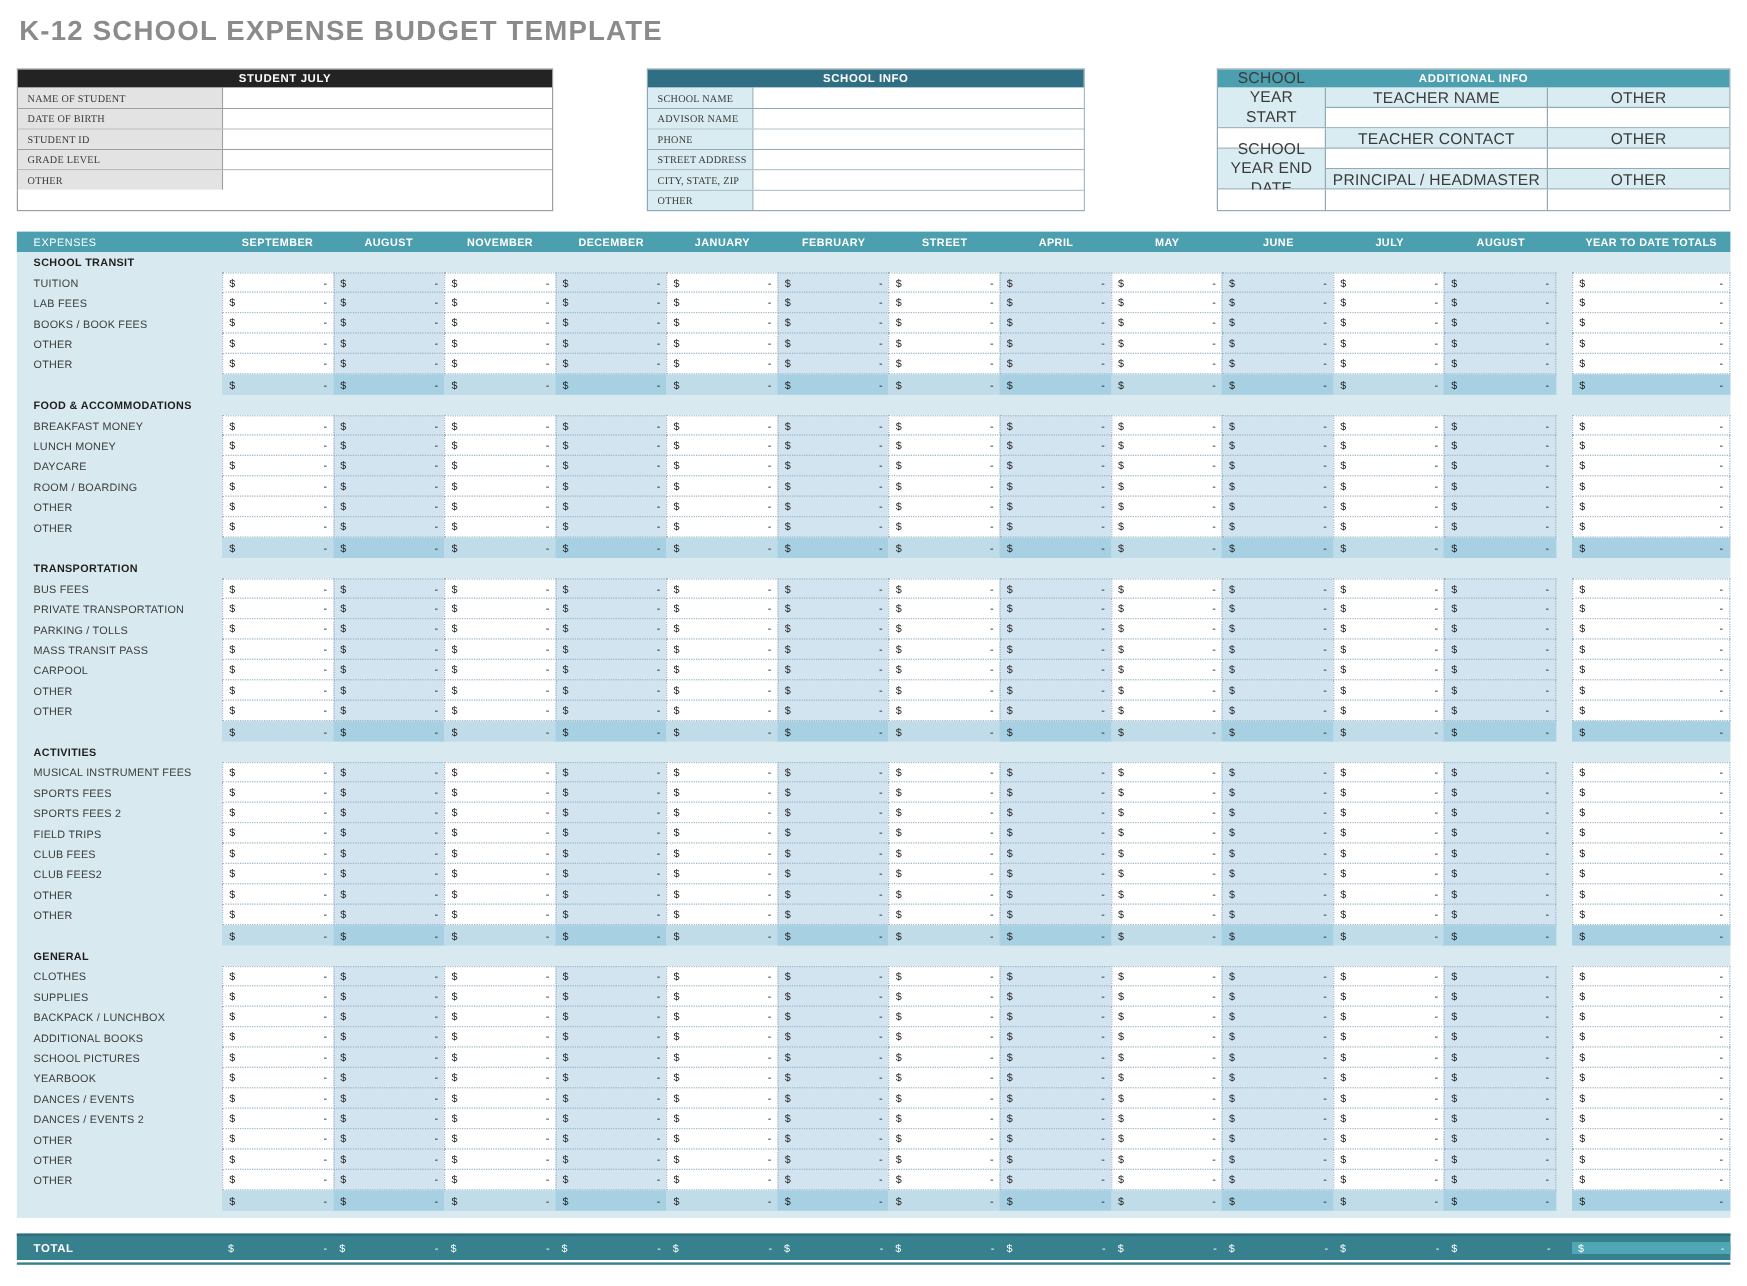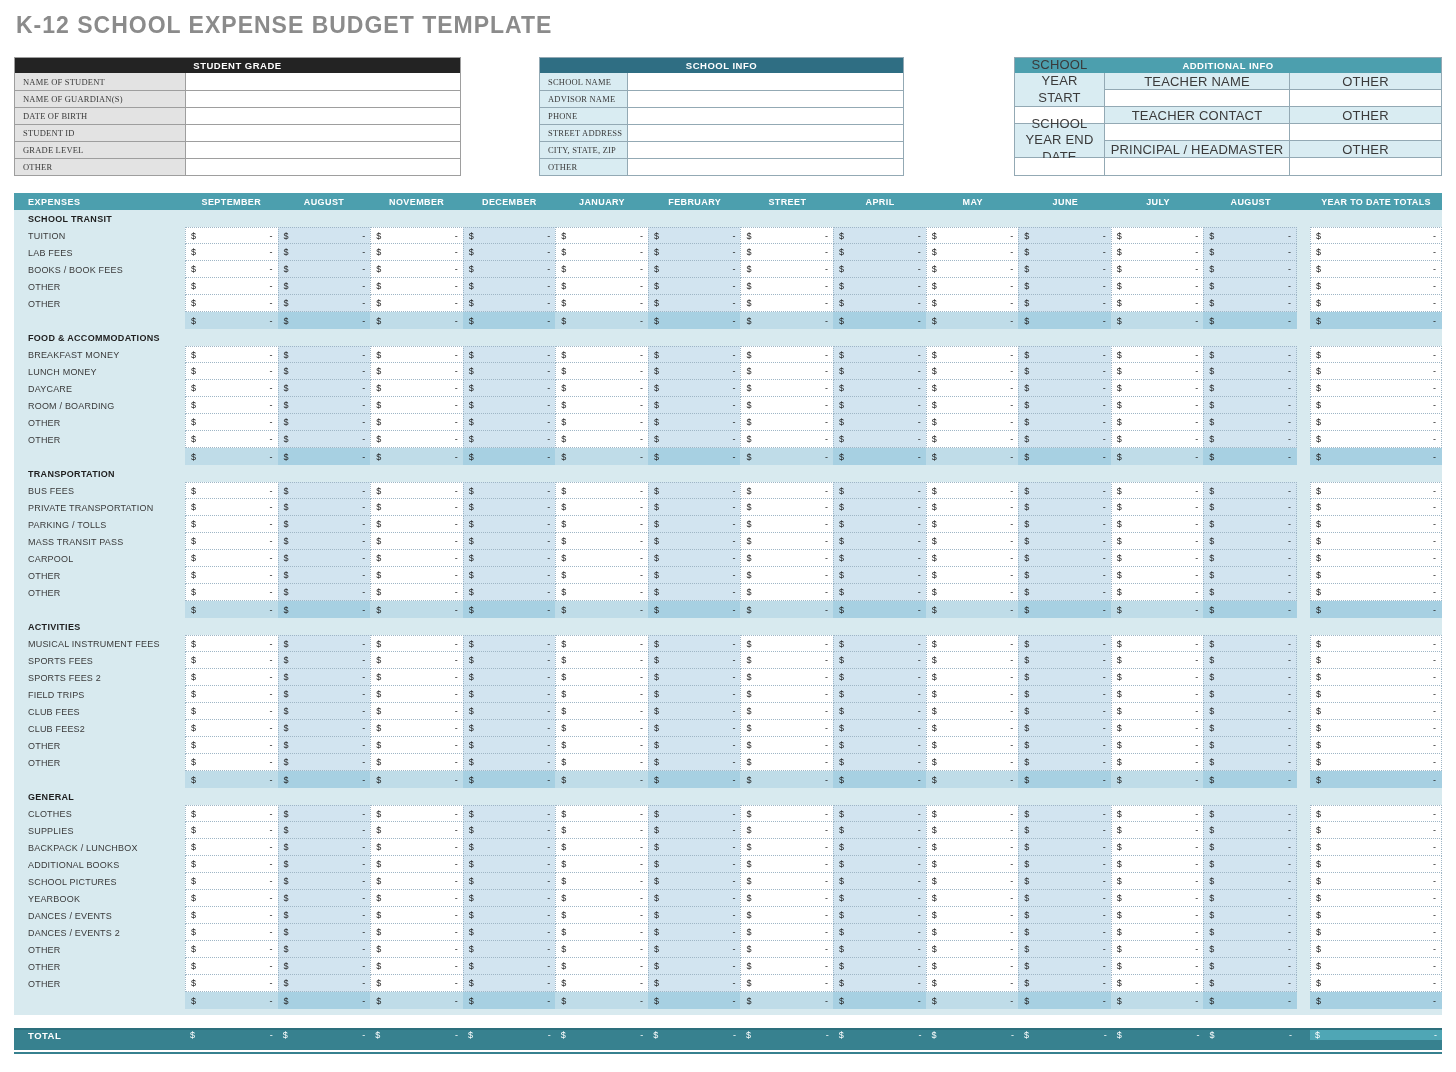--- a/index.html
+++ b/index.html
@@ -63,21 +63,21 @@
   
   .budget{position:absolute;left:14px;top:193px;width:1428px;}
   .b-row{display:flex;height:17px;align-items:stretch;}
   .label-col{width:171px;flex:none;display:flex;align-items:center;padding-left:14px;
     font-size:9px;color:var(--text_dark);letter-spacing:0.2px;overflow:hidden;white-space:nowrap;}
   .months-wrap{flex:1;display:flex;align-items:stretch;}
   .gap-col{width:13px;flex:none;}
   .ytd-col{width:132px;flex:none;}
 
   .t-header{display:flex;height:17px;background:var(--header_teal);color:#fff;align-items:stretch;}
-  .t-header .label-col{font-size:9px;font-weight:bold;letter-spacing:0.5px;color:#fff;}
+  .t-header .label-col{font-size:9px;font-weight:normal;letter-spacing:0.5px;color:#fff;}
   .h-cell{flex:1;display:flex;align-items:center;justify-content:center;font-size:9px;
     font-weight:bold;letter-spacing:0.4px;}
   .t-header .ytd-col{display:flex;align-items:center;justify-content:center;font-size:9px;
     font-weight:bold;letter-spacing:0.3px;}
 
   .t-body{background:var(--body_bg);padding-bottom:6px;}
   .section-title .label-col{font-weight:bold;color:#1E1E1E;font-size:9px;letter-spacing:0.3px;}
 
   .m-cell{flex:1;height:100%;display:flex;justify-content:space-between;align-items:center;
     padding:0 5px;font-size:9px;color:#1E1E1E;background:#fff;border:1px dotted var(--dot);}
@@ -88,47 +88,43 @@
     padding:0 5px;font-size:9px;color:#1E1E1E;background:#fff;border:1px dotted var(--dot);}
   .ytd-cell.cT{margin-top:-1px;height:calc(100% + 1px);}
 
   .st-cell{flex:1;height:100%;display:flex;justify-content:space-between;align-items:center;
     padding:0 5px;font-size:9px;color:#1E1E1E;border:1px solid transparent;background:var(--subtotal_light);}
   .st-cell.alt{background:var(--subtotal_dark);}
   .st-cell.cL{margin-left:-1px;}
   .st-ytd{background:var(--subtotal_dark);border:1px solid transparent;}
 
   .t-total{display:flex;height:22px;margin-top:13px;background:var(--total_bar);
-    border-top:2px solid var(--total_bar_edge);align-items:flex-start;color:#fff;}
+    border-top:2px solid var(--total_bar_edge);align-items:center;color:#fff;}
   .t-total .label-col{color:#fff;font-weight:bold;font-size:9.5px;letter-spacing:0.5px;}
   .tm-cell{flex:1;display:flex;justify-content:space-between;align-items:center;
     padding:0 5px;font-size:9px;color:#fff;}
   .t-total .ytd-col{background:var(--total_ytd_cell);display:flex;justify-content:space-between;
     align-items:center;padding:0 5px;font-size:9px;color:#fff;}
   .total-underline{height:2px;background:var(--total_bar);margin-top:2px;}
 
   .dollar{font-weight:normal;}
 </style>
 </head>
 <body>
 
 <div class="page">
 
   <div class="page-title">K-12 SCHOOL EXPENSE BUDGET TEMPLATE</div>
 
   <div class="info-row">
     <section class="info-box student-box">
-      <div class="box-header">STUDENT GRADE</div>
+      <div class="box-header">STUDENT JULY</div>
       <div id="student-rows">
           <div class="i-row">
             <div class="i-label">NAME OF STUDENT</div>
-            <div class="i-value"></div>
-          </div>
-          <div class="i-row">
-            <div class="i-label">NAME OF GUARDIAN(S)</div>
             <div class="i-value"></div>
           </div>
           <div class="i-row">
             <div class="i-label">DATE OF BIRTH</div>
             <div class="i-value"></div>
           </div>
           <div class="i-row">
             <div class="i-label">STUDENT ID</div>
             <div class="i-value"></div>
           </div>

